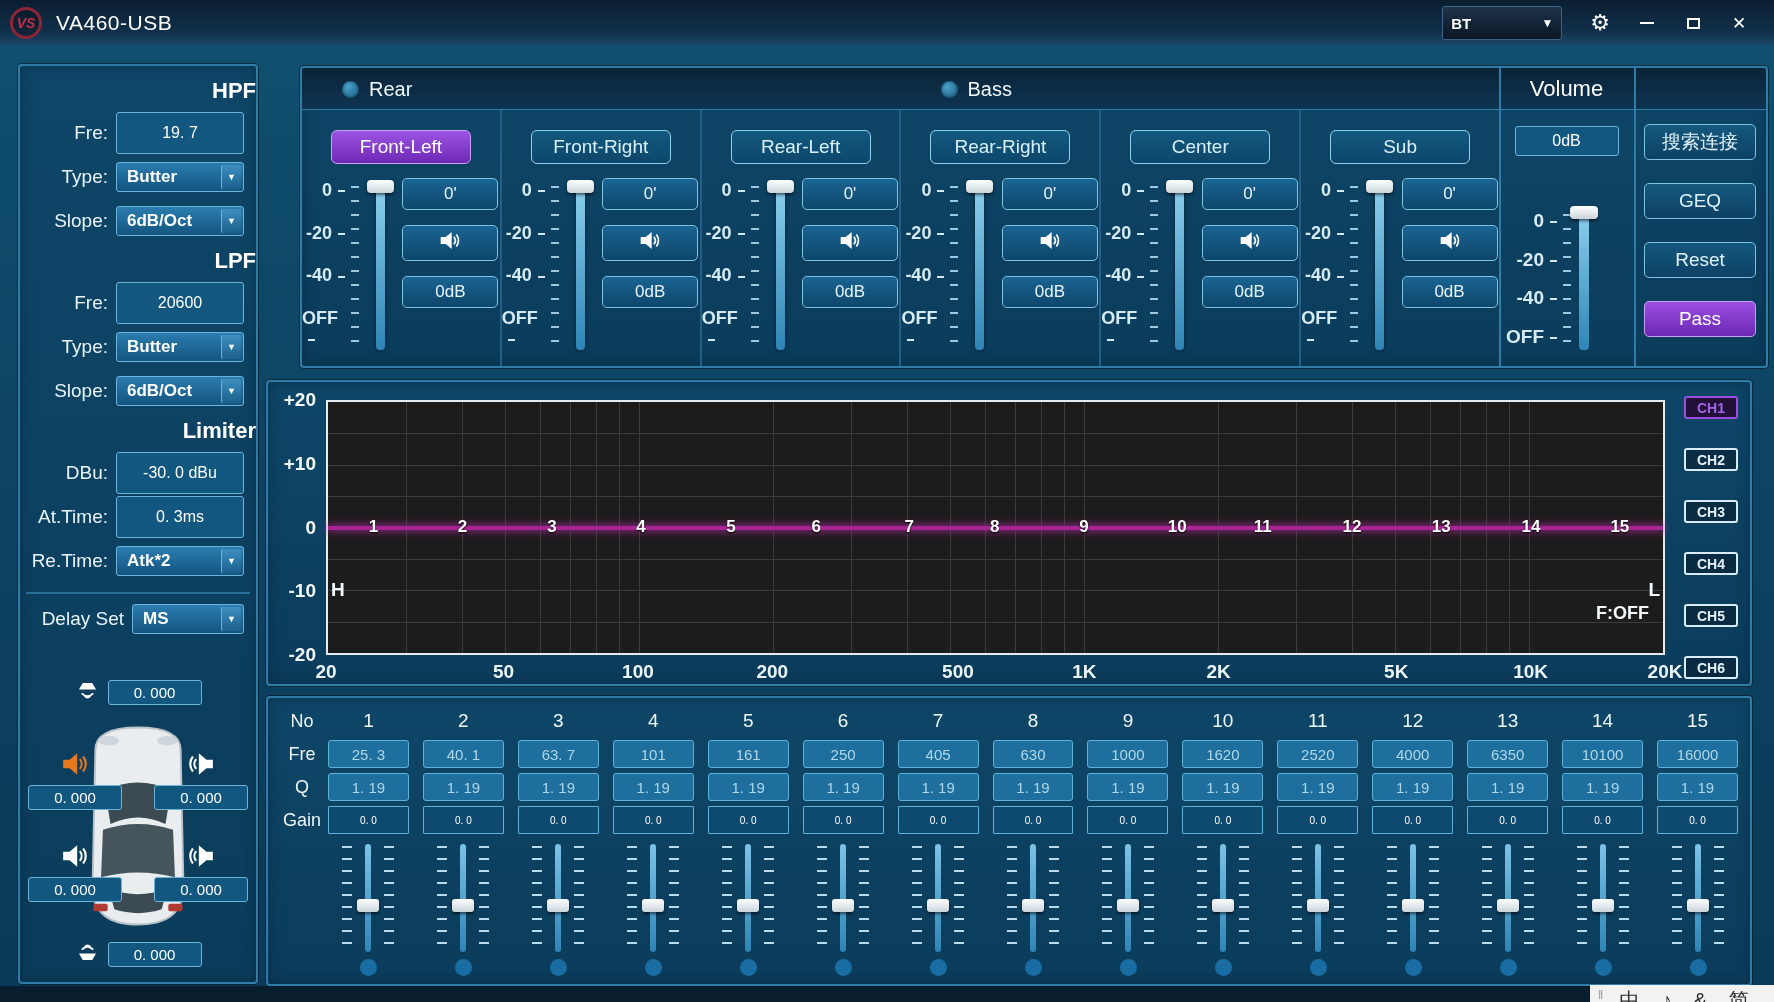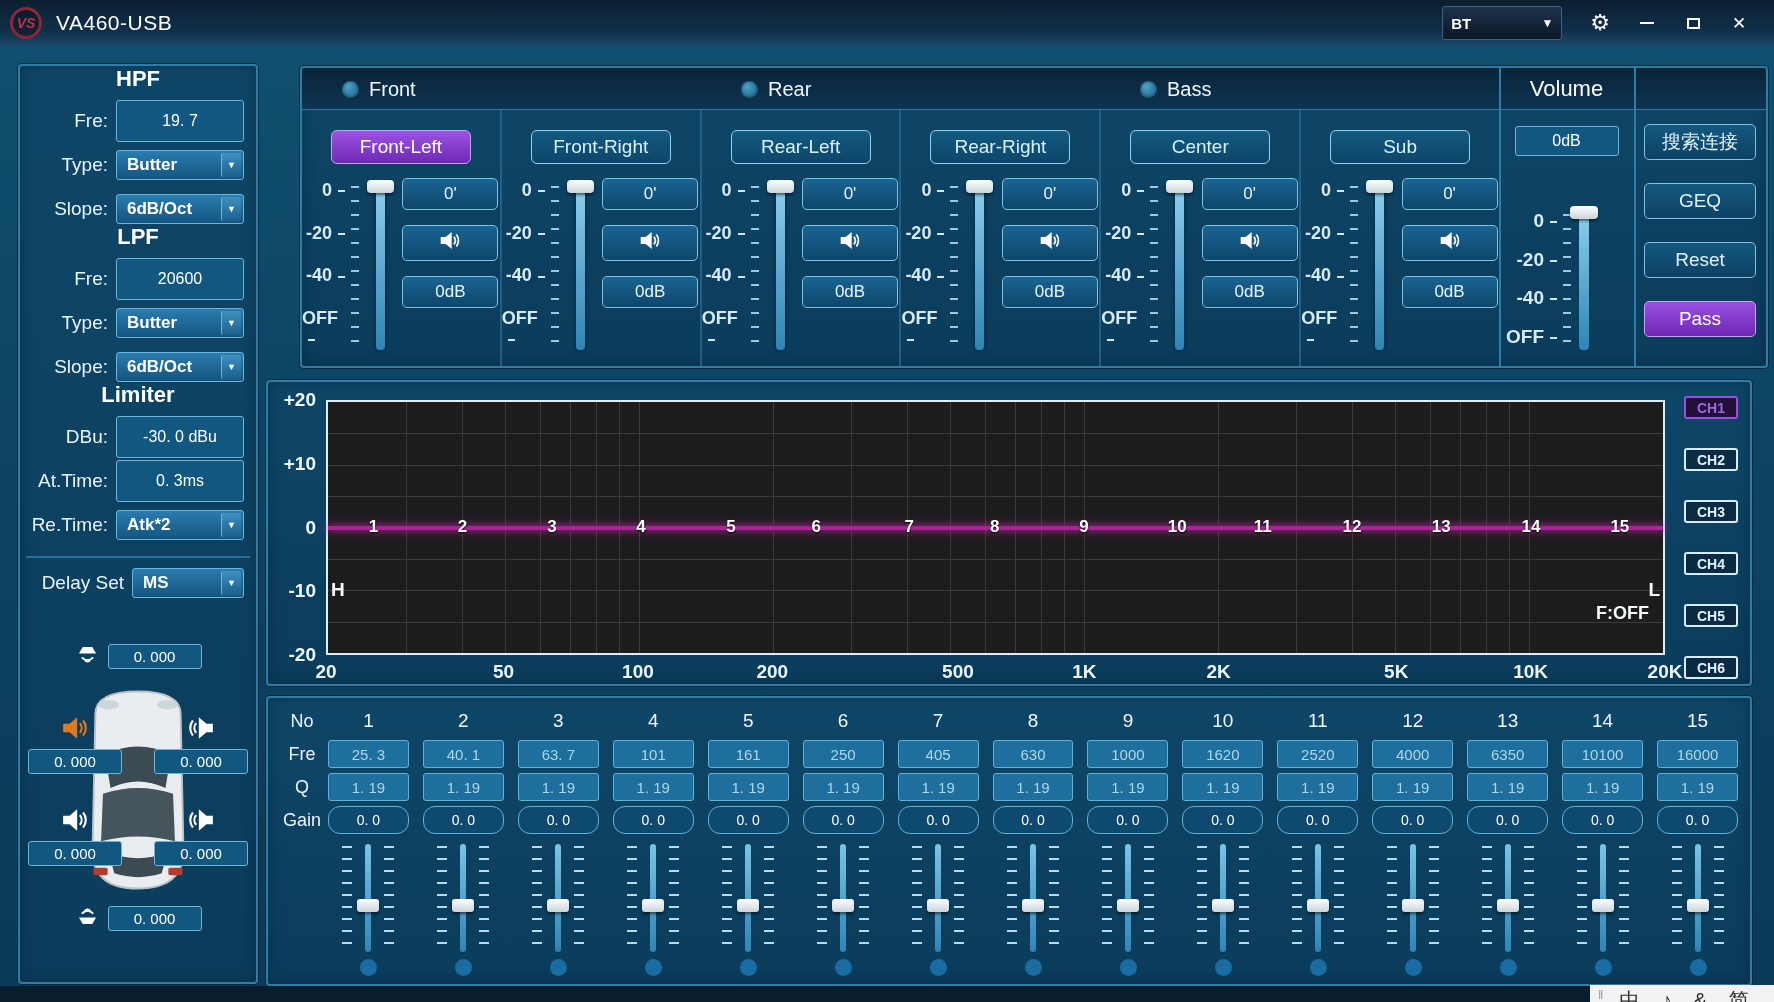--- a/index.html
+++ b/index.html
@@ -27,21 +27,21 @@
 .win-max i{display:block;width:13px;height:11px;border:2px solid #fff}
 .win-close{font-size:17px;font-weight:bold}
 
 
 .panel{position:absolute;border:2px solid #2f7ca6;border-radius:4px;
   background:linear-gradient(180deg,#0e4667,#0b3c5b);
   box-shadow:0 0 0 1px rgba(4,20,32,.55), inset 0 0 14px rgba(4,24,40,.35)}
 
 
 #sidebar{left:18px;top:64px;width:240px;height:920px}
-.side-head{text-align:center;font-size:22px;font-weight:bold;color:#fff}
+.side-head{text-align:right;font-size:22px;font-weight:bold;margin-top:12px;color:#fff}
 .side-row{display:flex;align-items:center;margin:14px 12px 0 0;height:30px}
 .side-row .lbl{width:88px;text-align:right;font-size:19px;margin-right:8px;color:#e9f5fc}
 .value-box{flex:1;height:42px;background:#11577f;border:1px solid #6cb5d9;border-radius:3px;
   display:flex;align-items:center;justify-content:center;font-size:16px;color:#fff}
 .dropdown{flex:1;height:30px;background:linear-gradient(180deg,#2a7cb0,#14557f);
   border:1px solid #6cb5d9;border-radius:3px;display:flex;align-items:center;
   position:relative;font-weight:bold;font-size:17px;padding-left:10px;color:#fff}
 .dd-arrow{position:absolute;right:2px;top:2px;bottom:2px;width:20px;
   background:linear-gradient(180deg,#3f8fbf,#1b618d);border-left:1px solid #6cb5d9;
   display:flex;align-items:center;justify-content:center;font-size:9px;color:#fff;border-radius:2px}
@@ -144,22 +144,22 @@
 
 
 #bottom-panel{left:266px;top:696px;width:1486px;height:290px}
 .eq-table{position:absolute;left:8px;right:12px;top:8px}
 .t-row{display:flex;align-items:center;height:30px;margin-bottom:3px}
 .t-lbl{width:52px;text-align:center;font-size:18px;color:#eef6fb}
 .t-cells{flex:1;display:grid;grid-template-columns:repeat(15,1fr);gap:14px;height:100%;align-items:center}
 .no-cell{text-align:center;font-size:19px;color:#f0f7fb}
 .cell-a{height:28px;background:#1e6f9e;border:1px solid #5fb3d9;border-radius:3px;color:#aed7ea;
   font-size:15px;display:flex;align-items:center;justify-content:center}
-.cell-b{height:28px;background:#0e4a70;border:1px solid #5fb3d9;border-radius:12px;color:#fff;
-  font-size:14px;display:flex;align-items:center;justify-content:center}
+.cell-b{height:28px;background:#0e4a70;border:1px solid #5fb3d9;border-radius:1px;color:#fff;
+  font-size:10px;display:flex;align-items:center;justify-content:center}
 .eq-sliders{position:absolute;left:60px;right:12px;top:146px;bottom:8px;display:grid;
   grid-template-columns:repeat(15,1fr);gap:14px}
 .eq-slider{position:relative}
 .tk{position:absolute;top:2px;bottom:28px;width:10px;
   background:repeating-linear-gradient(180deg,#b8dcee 0 2px,transparent 2px 12px)}
 .tk-l{left:calc(50% - 26px)}.tk-r{left:calc(50% + 16px)}
 .trk{position:absolute;left:calc(50% - 3px);top:0;bottom:24px;width:6px;border-radius:3px;
   background:linear-gradient(180deg,#7cc3e6,#2e85b5)}
 .hnd{position:absolute;left:calc(50% - 11px);top:calc(47% - 7px);width:22px;height:13px;border-radius:3px;
   background:linear-gradient(180deg,#fff,#c9d4da);box-shadow:0 2px 3px rgba(0,0,0,.55)}
@@ -340,24 +340,20 @@
       <div class="d-box">0. 000</div>
     </div>
   </div>
 </div>
 
 <div id="top-panel" class="panel">
   <div class="panel-header"></div>
 
   <div class="groups-area">
 
-      <div class="group-item">
-        <span class="radio"></span>
-        <span class="group-label">Front</span>
-      </div>
 
       <div class="group-item">
         <span class="radio"></span>
         <span class="group-label">Rear</span>
       </div>
 
 
       <div class="group-item">
         <span class="radio"></span>
         <span class="group-label">Bass</span>

